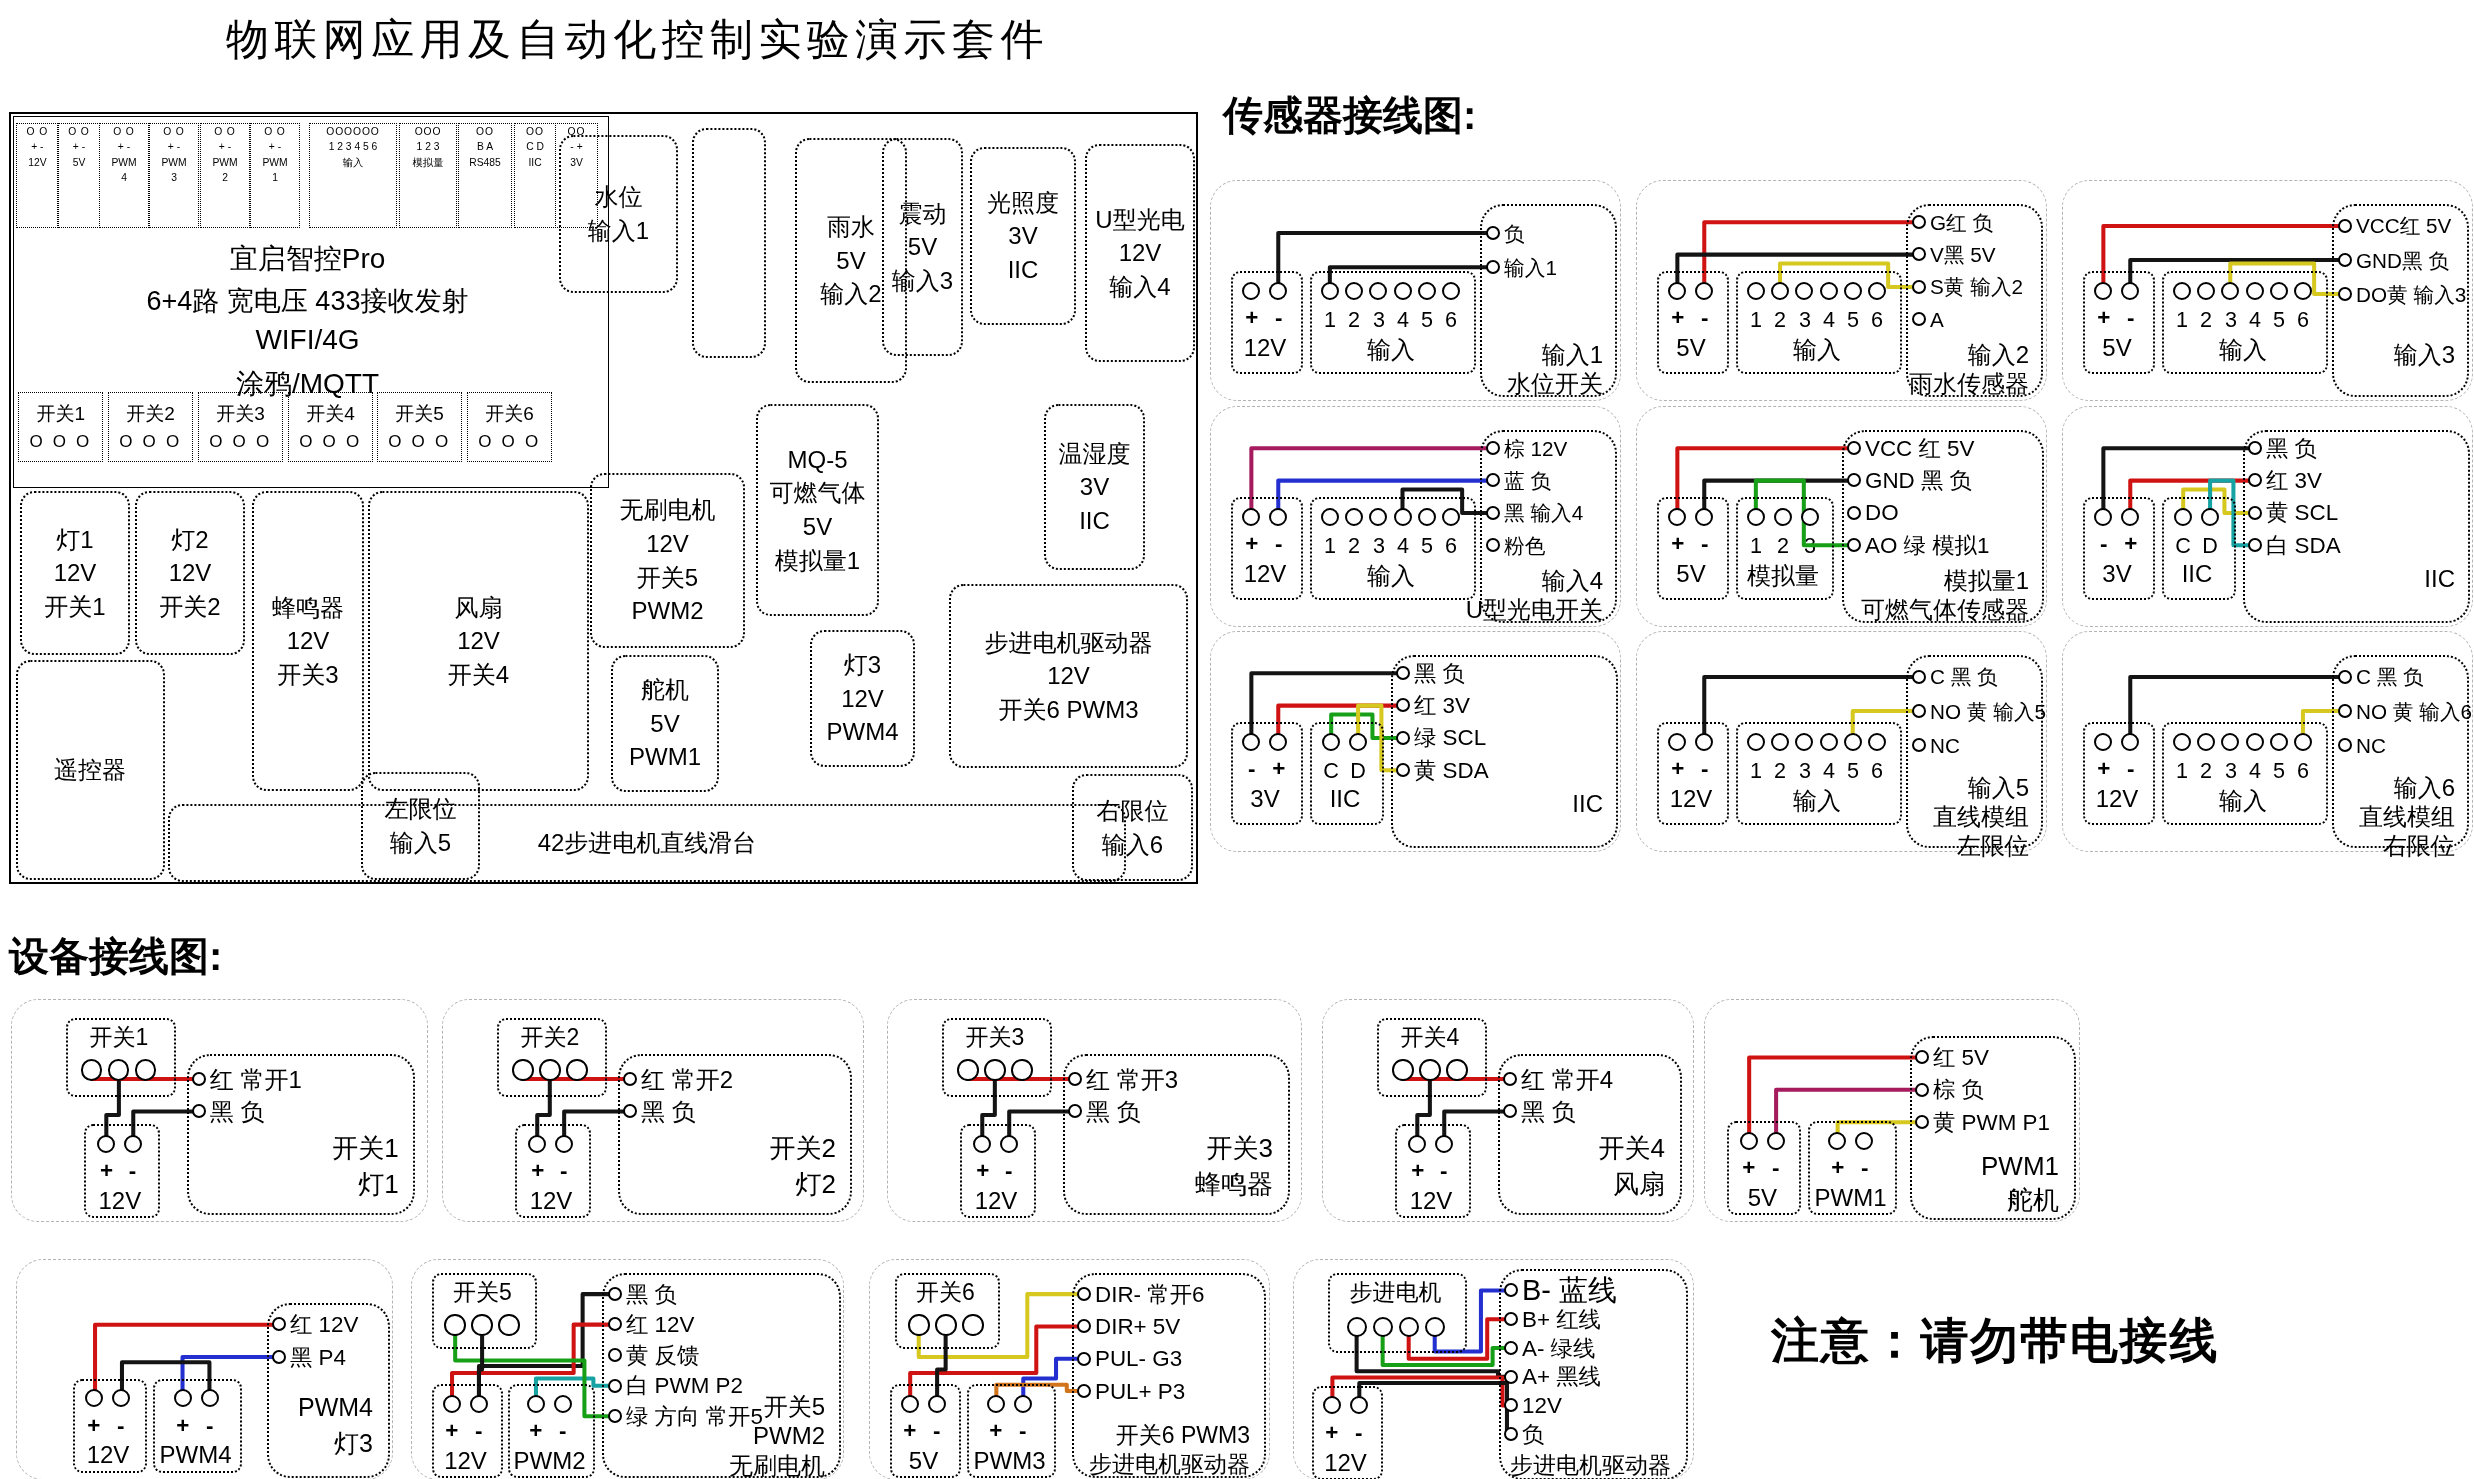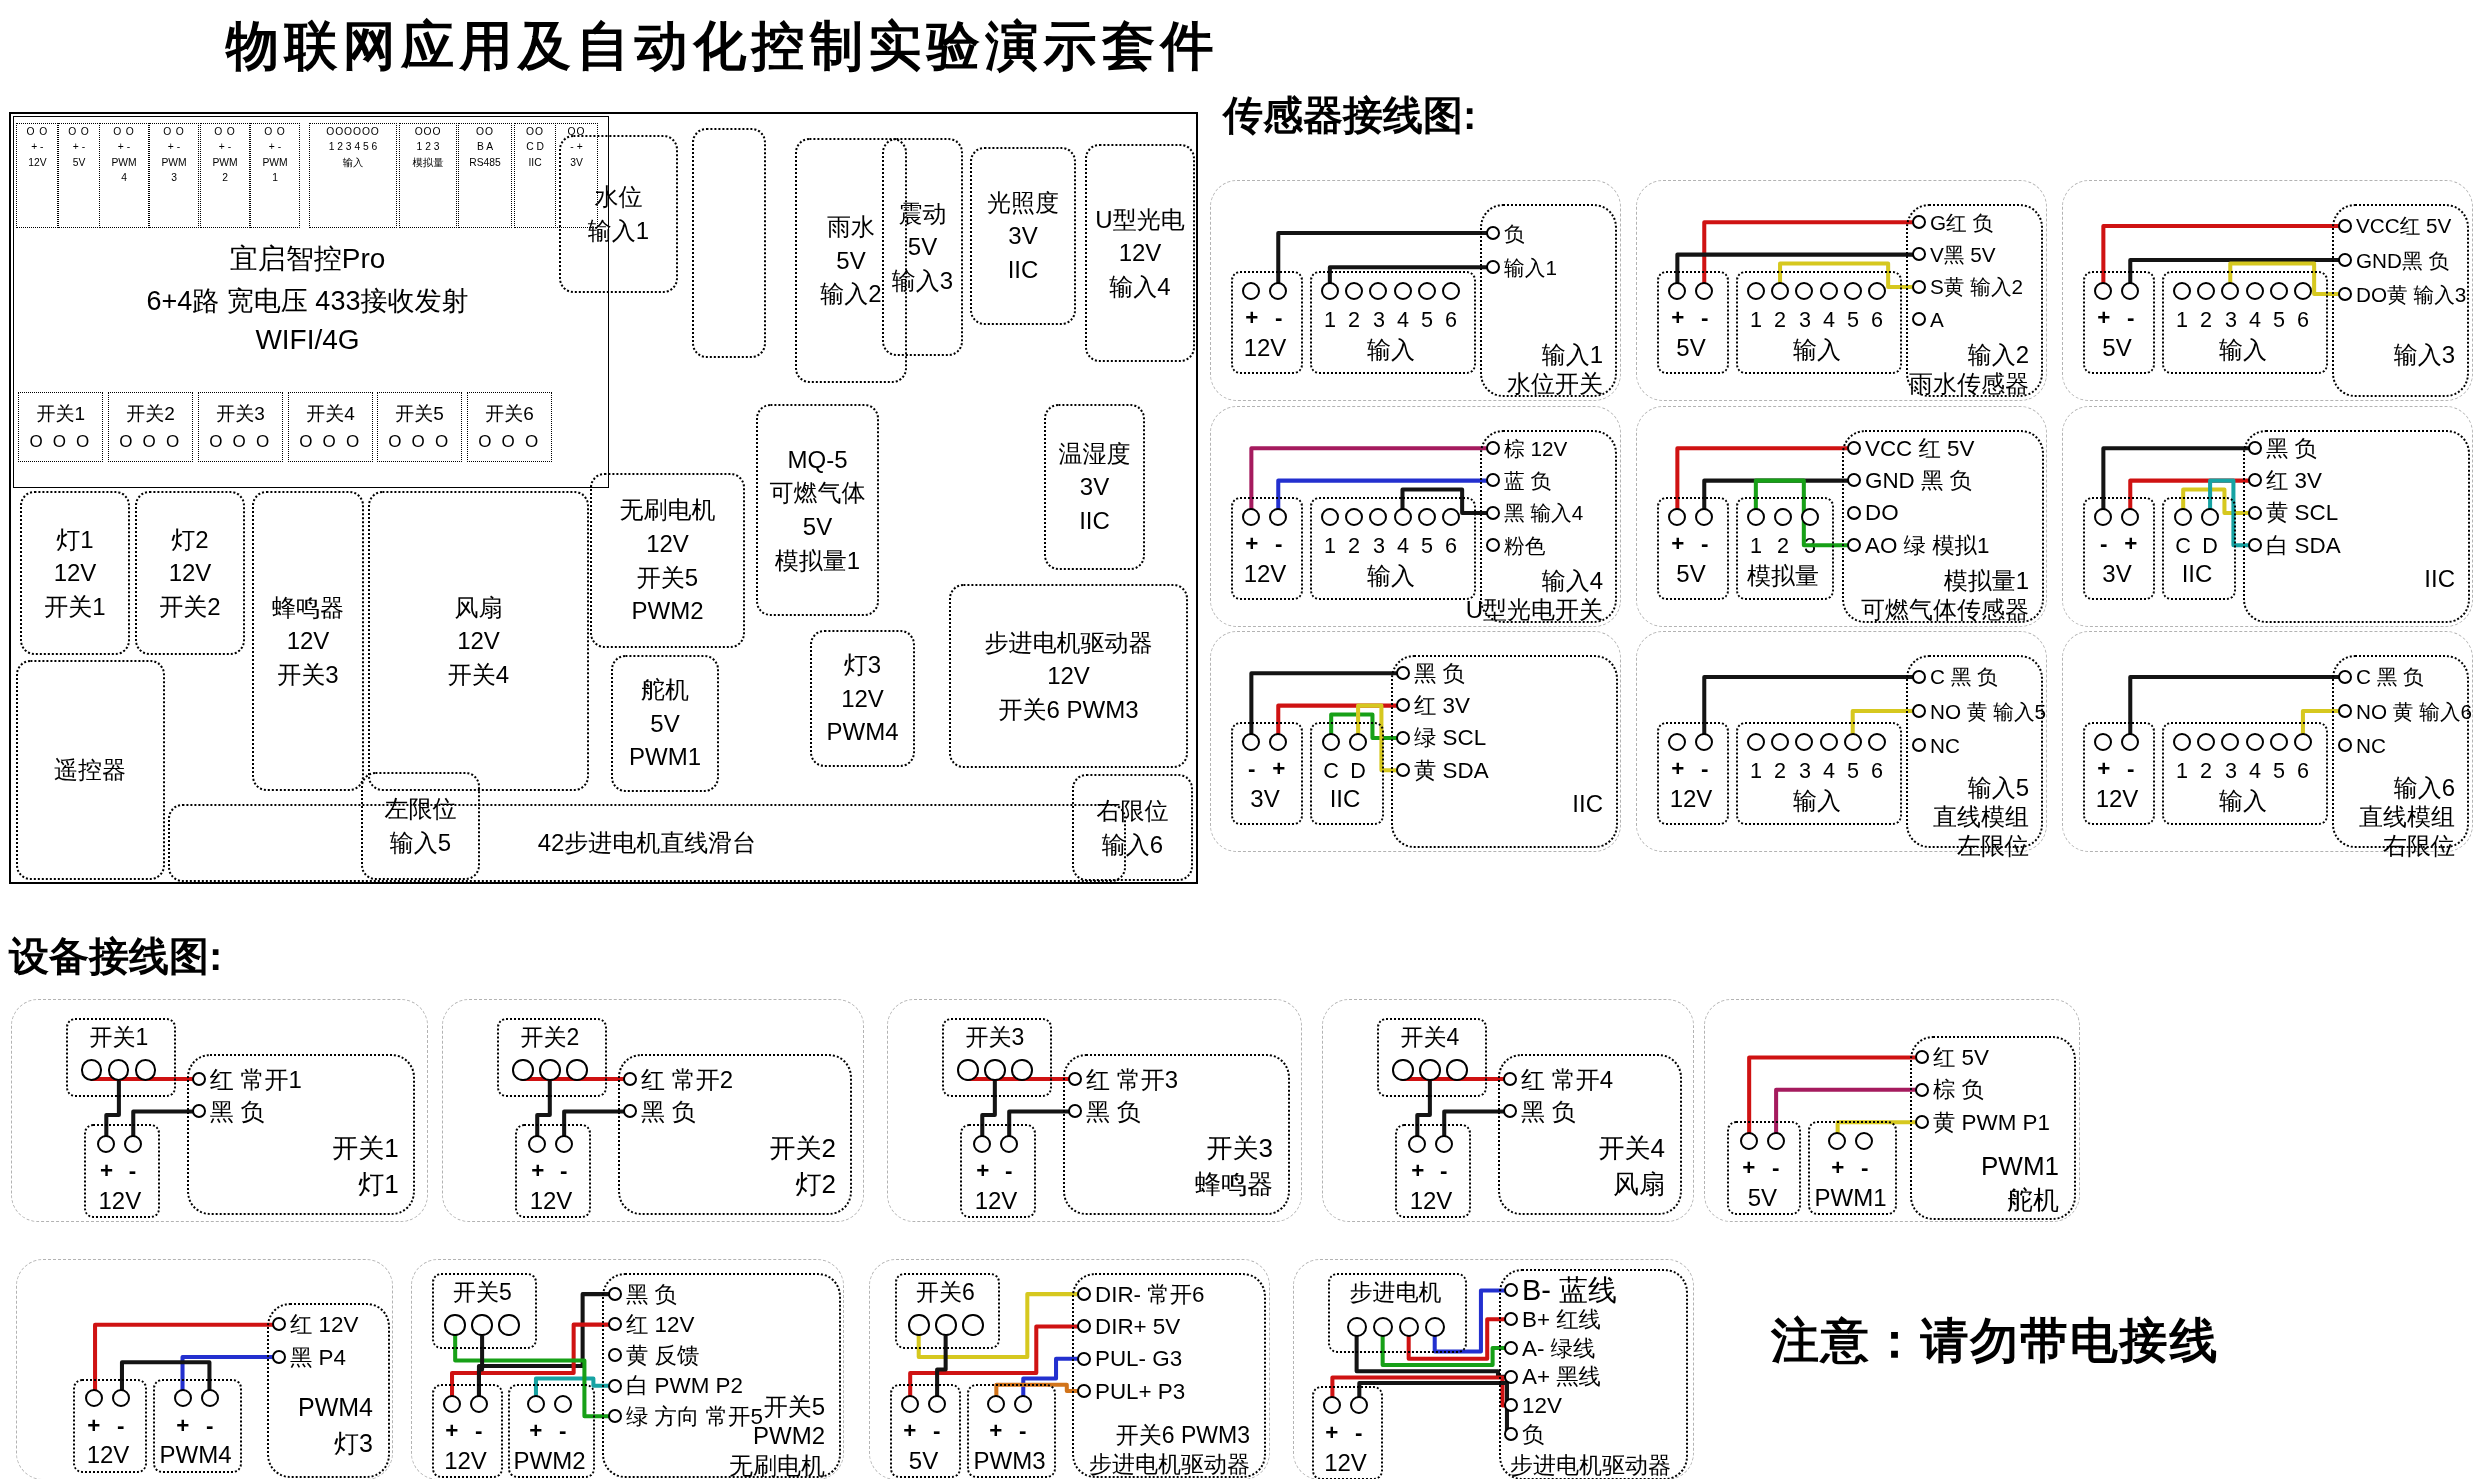--- a/index.html
+++ b/index.html
@@ -1,19 +1,19 @@
 <!DOCTYPE html>
 <html style="font-size:14.4px"><head>
 <meta charset="utf-8">
 <style>
   html,body{margin:0;padding:0;background:#fff;}
   body{width:2475px;height:1480px;position:relative;overflow:hidden;
        font-family:"Liberation Sans","DejaVu Sans",sans-serif;color:#000;}
   .abs{position:absolute;}
-  #page-title{font-size:53px;font-weight:700;letter-spacing:5.4px;white-space:nowrap;}
+  #page-title{font-size:43px;font-weight:400;letter-spacing:5.4px;white-space:nowrap;}
   .section-heading{font-size:40px;font-weight:700;white-space:nowrap;}
   #warning-text{font-size:48px;font-weight:700;white-space:nowrap;letter-spacing:1.8px;}
   #board{border:2.7px solid #000;}
   .cpu-rect{border:1.8px solid #000;}
   .tblk{border:1.8px dotted #000;display:flex;flex-direction:column;align-items:center;
         justify-content:flex-start;font-size:10.3px;line-height:1.5;text-align:center;white-space:nowrap;}
   .swblk{border:1.8px dotted #000;display:flex;flex-direction:column;align-items:center;
         justify-content:center;font-size:19px;line-height:1.5;}
   .modbox{border:2.2px dotted #000;border-radius:14.4px;display:flex;flex-direction:column;
         align-items:center;justify-content:center;font-size:24px;line-height:1.4;text-align:center;}
@@ -87,20 +87,21 @@
       <div>IIC</div>
     </div>
     <div class="abs tblk" style="position: absolute; left: 544px; top: 9px; width: 41px; height: 103px;">
       <div style="letter-spacing: 0.9px;">OO</div>
       <div>-  +</div>
       <div>3V</div>
     </div>
     <div class="abs cpu-line" style="left: 36px; top: 126px; width: 521px; font-size: 28px;">宜启智控Pro</div>
     <div class="abs cpu-line" style="left: 36px; top: 169px; width: 521px; font-size: 27px;">6+4路 宽电压 433接收发射</div>
     <div class="abs cpu-line" style="left: 36px; top: 210px; width: 521px; font-size: 28px;">WIFI/4G</div>
+    <div class="abs cpu-line" style="left: 36px; top: 251px; width: 521px; font-size: 28px;">涂鸦/MQTT</div>
     <div class="abs swblk" style="position: absolute; left: 7.2px; top: 278px; width: 83px; height: 68px;">
       <div>开关1</div>
       <div style="letter-spacing: 2.7px; font-size: 17px;">O O O</div>
     </div>
     <div class="abs swblk" style="position: absolute; left: 97px; top: 278px; width: 83px; height: 68px;">
       <div>开关2</div>
       <div style="letter-spacing: 2.7px; font-size: 17px;">O O O</div>
     </div>
     <div class="abs swblk" style="position: absolute; left: 187px; top: 278px; width: 83px; height: 68px;">
       <div>开关3</div>

